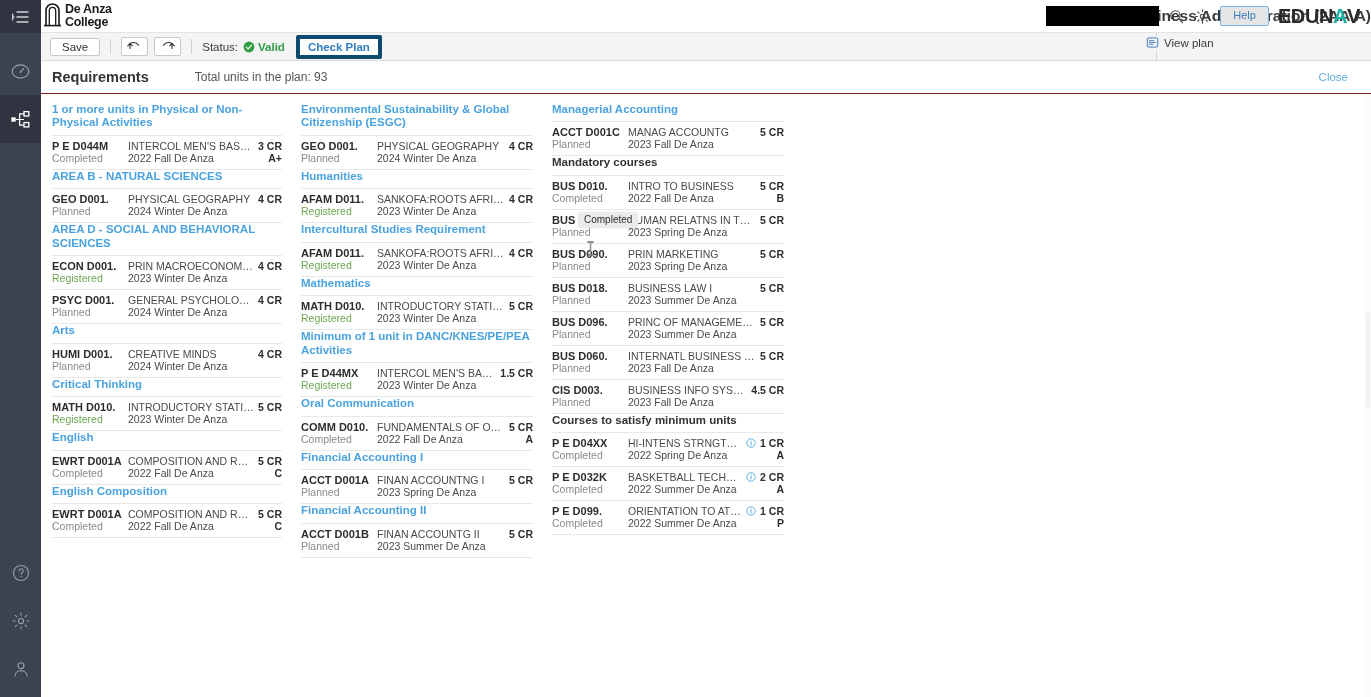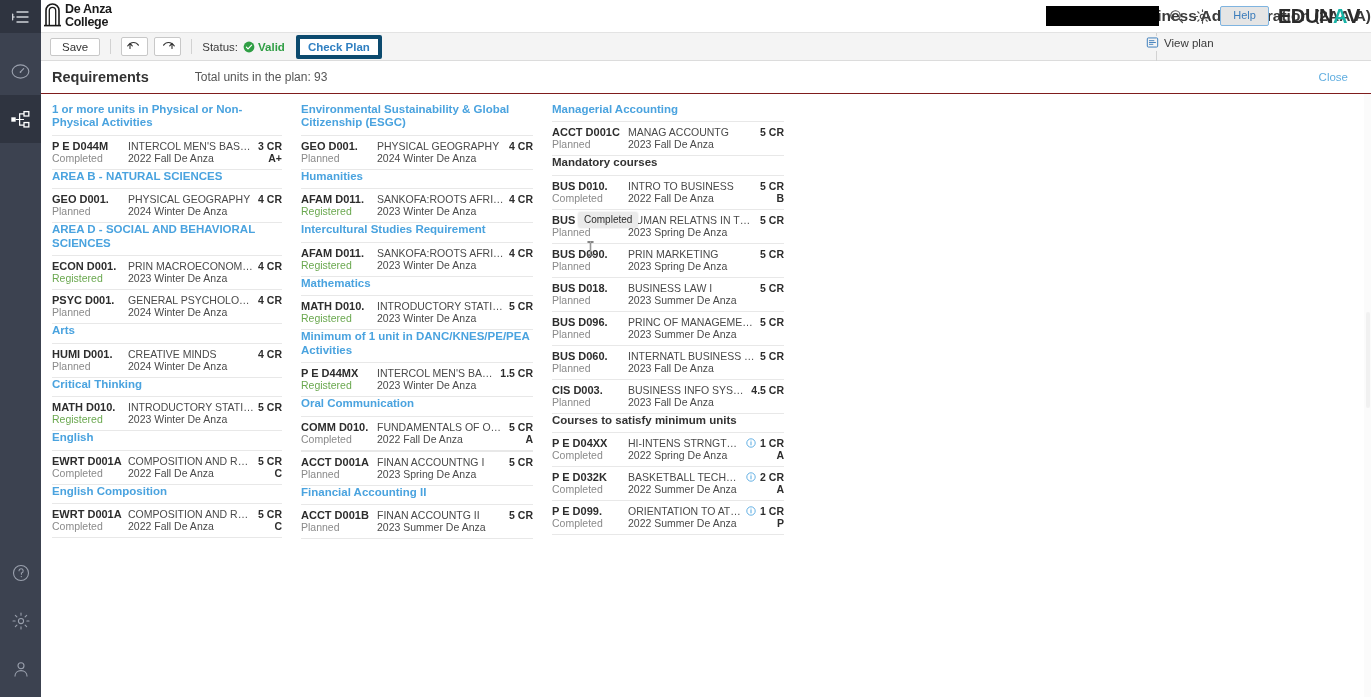--- a/index.html
+++ b/index.html
@@ -607,20 +607,21 @@
                   </div>
                   <div class="row-l2">
                     <span class="r-status">Completed</span>
                     <span class="r-term">2022 Fall De Anza</span>
                     <span class="r-grade">A</span>
                   </div>
                 </div>
               </div>
             </div>
             <div class="grp">
+              <div class="grp-title">Financial Accounting I</div>
               <div class="grp-rows">
                 <div class="row">
                   <div class="row-l1">
                     <span class="r-code">ACCT D001A</span>
                     <span class="r-name">
                       <span class="nm">FINAN ACCOUNTNG I</span>
                     </span>
                     <span class="r-cr">5 CR</span>
                   </div>
                   <div class="row-l2">

